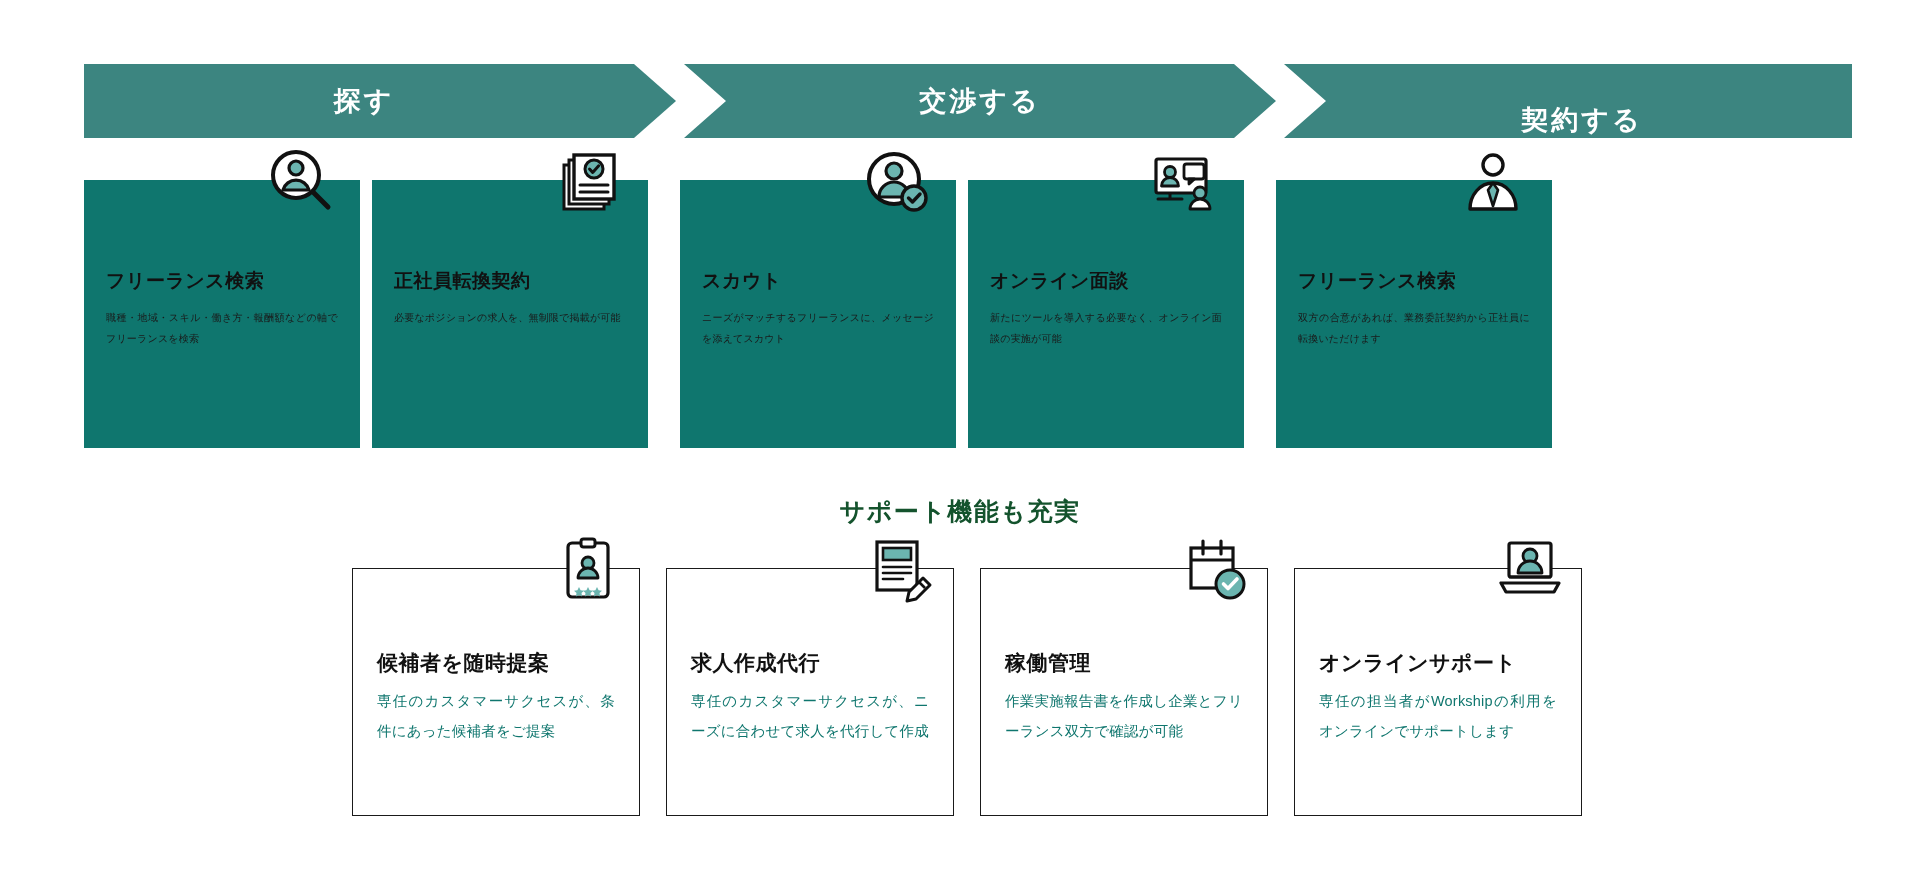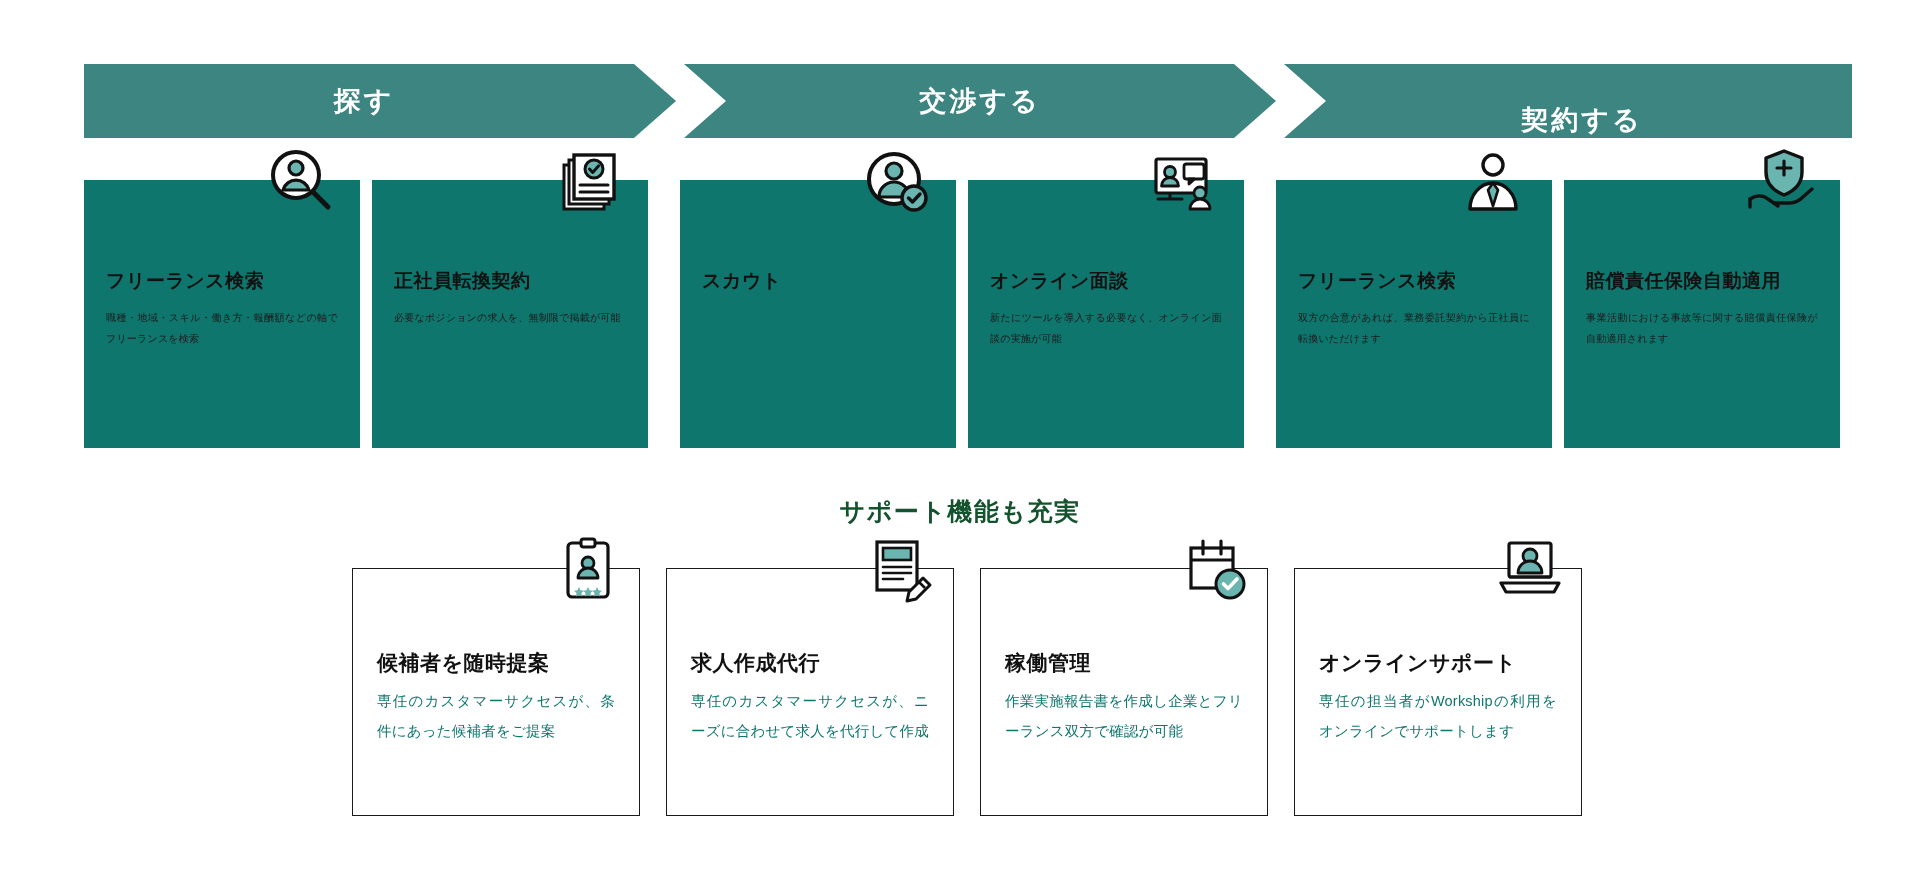--- a/index.html
+++ b/index.html
@@ -143,20 +143,21 @@
       <div class="feat-icon">
         <svg viewBox="0 0 74 74">
           <circle cx="34" cy="34" r="25" fill="#fff" stroke="#111" stroke-width="4"></circle>
           <circle cx="34" cy="26" r="8" fill="#6BB5B0" stroke="#111" stroke-width="3.2"></circle>
           <path d="M19 52a15 15 0 0 1 30 0z" fill="#6BB5B0" stroke="#111" stroke-width="3.2" stroke-linejoin="round"></path>
           <circle cx="54" cy="53" r="12" fill="#6BB5B0" stroke="#111" stroke-width="3.4"></circle>
           <path d="M48.5 53l4 4 7.5-8" fill="none" stroke="#111" stroke-width="3.4" stroke-linecap="round" stroke-linejoin="round"></path>
         </svg>
       </div>
       <div class="feat-title">スカウト</div>
+      <div class="feat-desc">ニーズがマッチするフリーランスに、メッセージを添えてスカウト</div>
     </div>
 
     <div class="gap-sm"></div>
 
     <div class="feat">
       <div class="feat-icon">
         <svg viewBox="0 0 74 74">
           <rect x="8" y="14" width="50" height="34" rx="2" fill="#fff" stroke="#111" stroke-width="3.2"></rect>
           <circle cx="22" cy="27" r="5.5" fill="#6BB5B0" stroke="#111" stroke-width="2.8"></circle>
           <path d="M13.5 41a8.5 8.5 0 0 1 17 0z" fill="#6BB5B0" stroke="#111" stroke-width="2.8" stroke-linejoin="round"></path>
@@ -181,34 +182,20 @@
           <path d="M14 64c0-14 10-26 23-26s23 12 23 26z" fill="#fff" stroke="#111" stroke-width="3.4" stroke-linejoin="round"></path>
           <path d="M37 38l-5 7 5 16 5-16z" fill="#6BB5B0" stroke="#111" stroke-width="2.6" stroke-linejoin="round"></path>
         </svg>
       </div>
       <div class="feat-title">フリーランス検索</div>
       <div class="feat-desc">双方の合意があれば、業務委託契約から正社員に転換いただけます</div>
     </div>
 
     <div class="gap-sm"></div>
 
-    <div class="feat">
-      <div class="feat-icon">
-        <svg viewBox="0 0 74 74">
-          <path d="M40 6l18 7v14c0 12-8 19-18 23-10-4-18-11-18-23V13z" fill="#6BB5B0" stroke="#111" stroke-width="3.4" stroke-linejoin="round"></path>
-          <line x1="40" y1="16" x2="40" y2="30" stroke="#111" stroke-width="3.2" stroke-linecap="round"></line>
-          <line x1="33" y1="23" x2="47" y2="23" stroke="#111" stroke-width="3.2" stroke-linecap="round"></line>
-          <path d="M6 54c6-4 13-4 18 0l10 7" fill="none" stroke="#111" stroke-width="3.4" stroke-linecap="round" stroke-linejoin="round"></path>
-          <path d="M30 58h16c6 0 10-3 14-7l8-7" fill="none" stroke="#111" stroke-width="3.4" stroke-linecap="round" stroke-linejoin="round"></path>
-          <path d="M6 54v8" fill="none" stroke="#111" stroke-width="3.4" stroke-linecap="round"></path>
-        </svg>
-      </div>
-      <div class="feat-title">賠償責任保険自動適用</div>
-      <div class="feat-desc">事業活動における事故等に関する賠償責任保険が自動適用されます</div>
-    </div>
 
   </div>
 
   <div class="support-heading">サポート機能も充実</div>
 
   <div class="support-row">
 
     <div class="sup">
       <div class="sup-icon">
         <svg viewBox="0 0 66 66">

